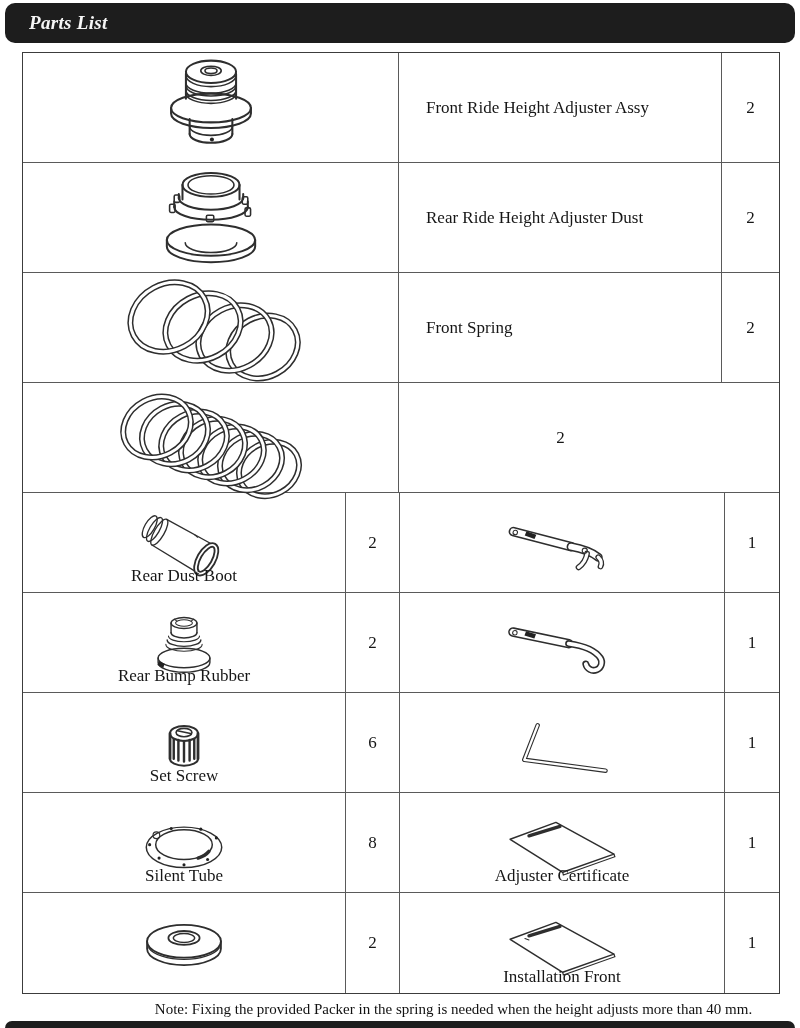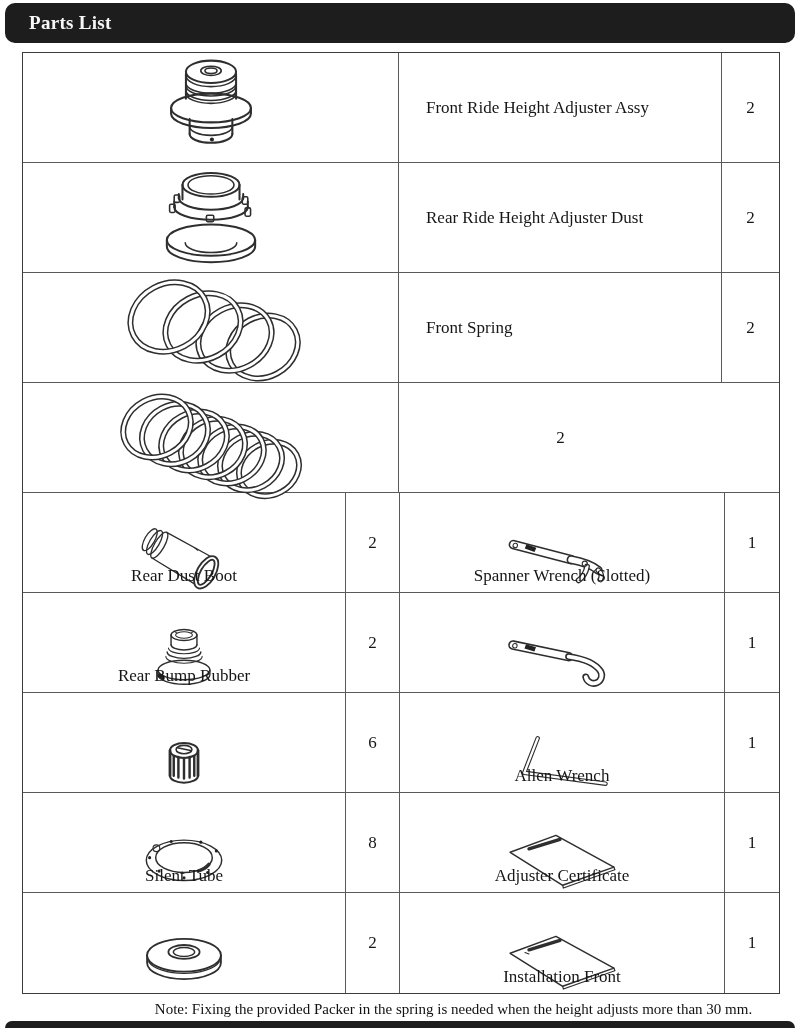--- a/index.html
+++ b/index.html
@@ -3,39 +3,39 @@
 <meta charset="utf-8">
 <style>
   * { margin:0; padding:0; box-sizing:border-box; }
   html,body { width:800px; height:1028px; background:#ffffff; overflow:hidden;
               font-family:"Liberation Serif","DejaVu Serif",serif; color:#161616; }
   .page { position:relative; width:800px; height:1028px; }
 
   .hdr-bar { position:absolute; left:5px; top:3px; width:790px; height:40px;
              background:#1d1d1d; border-radius:10px; }
   .hdr-title { display:block; line-height:40px; padding-left:24px; color:#f6f6f6;
-               font-size:19px; font-weight:bold; letter-spacing:.3px; }
+               font-size:19px; font-weight:bold; letter-spacing:.3px;font-style:italic; }
 
   .parts-table { position:absolute; left:22px; top:52px; width:758px;
                  border:1.7px solid #3c3c3c; background:#fff; }
 
   .row-f { display:grid; grid-template-columns:376px 323px 1fr; height:110px;
            border-bottom:1.4px solid #5a5a5a; }
   .row-s { display:grid; grid-template-columns:323px 54px 325px 1fr; height:100px;
            border-bottom:1.4px solid #5a5a5a; }
   .row-s:last-child { border-bottom:none; }
 
   .cell { position:relative; }
   .bR { border-right:1.4px solid #5a5a5a; }
   .img-cell { display:flex; align-items:center; justify-content:center; }
   .name-cell { display:flex; align-items:center; padding-left:27px; font-size:17px; }
   .qty-cell { display:flex; align-items:center; justify-content:center; font-size:17px; }
 
   .split-cell { display:flex; flex-direction:column; align-items:center;
-                justify-content:flex-end; padding-top:8px; }
+                justify-content:center; padding-top:8px; }
   .split-cell .part-svg { flex:0 0 auto; }
   .split-label { position:absolute; bottom:6px; left:0; right:0; text-align:center;
                  font-size:17px; }
 
   .part-svg { overflow:visible; display:block; }
   .ln  { fill:none; stroke:#2e2e2e; stroke-width:2.2; stroke-linecap:round; stroke-linejoin:round; }
   .ln1 { fill:none; stroke:#2e2e2e; stroke-width:1.7; stroke-linecap:round; }
   .wfill { fill:#ffffff; stroke:#2e2e2e; stroke-width:2.2; stroke-linejoin:round; }
   .tubeB { fill:none; stroke:#2e2e2e; stroke-linecap:round; stroke-linejoin:round; }
   .tubeW { fill:none; stroke:#ffffff; stroke-linecap:round; stroke-linejoin:round; }
@@ -189,21 +189,20 @@
             <path class="dk" d="M52,32 l16,2.5 l-1.6,7 l-16,-2.5 Z" transform="rotate(4 60 36)"></path>
             <path class="tubeB" style="stroke-width:14" d="M124,48 Q152,50 168,60"></path>
             <path class="tubeW" style="stroke-width:9" d="M124,48 Q152,50 168,60"></path>
             <path class="tubeB" style="stroke-width:9" d="M168,60 Q176,66 173,74"></path>
             <path class="tubeW" style="stroke-width:5" d="M168,60 Q176,66 173,74"></path>
             <path class="tubeB" style="stroke-width:9" d="M150,56 Q149,70 139,79"></path>
             <path class="tubeW" style="stroke-width:5" d="M150,56 Q149,70 139,79"></path>
             <circle class="ln1" cx="146" cy="52" r="4" fill="#fff"></circle>
           </g>
         </svg>
-        <span class="split-label">Spanner Wrench (Slotted)</span>
       </div>
       <div class="cell qty-cell">1</div>
     </div>
 
     <div class="row-s">
       <div class="cell split-cell bR">
         <svg class="part-svg" width="130" height="66" viewBox="0 0 140 102">
           <ellipse class="ln" cx="70" cy="14" rx="20" ry="8.5"></ellipse>
           <ellipse class="ln1" cx="70" cy="14" rx="13" ry="5"></ellipse>
           <path class="ln1" d="M55,8 l4,3 M85,8 l-4,3"></path>
@@ -237,28 +236,28 @@
     <div class="row-s">
       <div class="cell split-cell bR">
         <svg class="part-svg" width="56" height="56" viewBox="0 0 60 57">
           <path class="ln" d="M15,14 V41 M45,14 V41" style="stroke-width:3"></path>
           <path class="ln1" d="M19,20 V41 M24,21 V43 M30,22 V44 M36,21 V43 M41,20 V41" style="stroke-width:2.6"></path>
           <path class="ln" d="M15,41 a15,7.5 0 0 0 30,0"></path>
           <ellipse class="ln" cx="30" cy="14" rx="15" ry="8" fill="#fff"></ellipse>
           <ellipse class="ln1" cx="30" cy="13" rx="8.5" ry="4.5" fill="#fff"></ellipse>
           <path class="ln1" d="M23,11 L37,14"></path>
         </svg>
+        <span class="split-label">Set Screw</span>
       </div>
       <div class="cell qty-cell bR">6</div>
       <div class="cell split-cell bR">
         <svg class="part-svg" width="180" height="64" viewBox="0 0 180 100">
           <path class="tubeB" style="stroke-width:7" d="M52,16 L31,70 L158,87"></path>
           <path class="tubeW" style="stroke-width:3.5" d="M52,16 L31,70 L158,87"></path>
         </svg>
-        <span class="split-label">Allen Wrench</span>
       </div>
       <div class="cell qty-cell">1</div>
     </div>
 
     <div class="row-s">
       <div class="cell split-cell bR">
         <svg class="part-svg" width="140" height="64" viewBox="0 0 150 95">
           <ellipse class="ln" cx="75" cy="48" rx="56" ry="30"></ellipse>
           <ellipse class="ln" cx="75" cy="44" rx="42" ry="22"></ellipse>
           <path class="tubeB" style="stroke-width:5" d="M112,54 A42,22 0 0 1 96,64"></path>
@@ -303,17 +302,17 @@
           <path class="tubeB" style="stroke-width:5" d="M46,31 L92,17"></path>
           <path class="ln1" d="M40,35 l6,2"></path>
         </svg>
         <span class="split-label">Installation Front</span>
       </div>
       <div class="cell qty-cell">1</div>
     </div>
 
   </div>
 
-  <div class="note">Note: Fixing the provided Packer in the spring is needed when the height adjusts more than 30 mm.</div>
+  <div class="note">Note: Fixing the provided Packer in the spring is needed when the height adjusts more than 40 mm.</div>
 
   <div class="btm-bar"></div>
 
 </div>
 
 </body></html>

